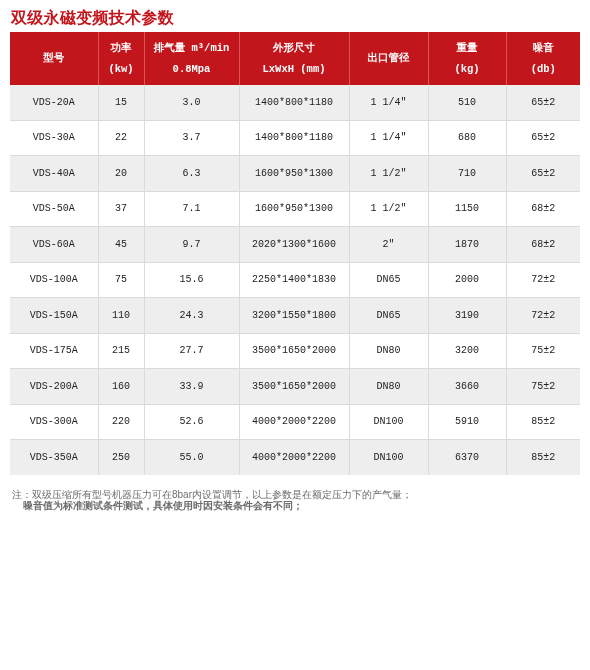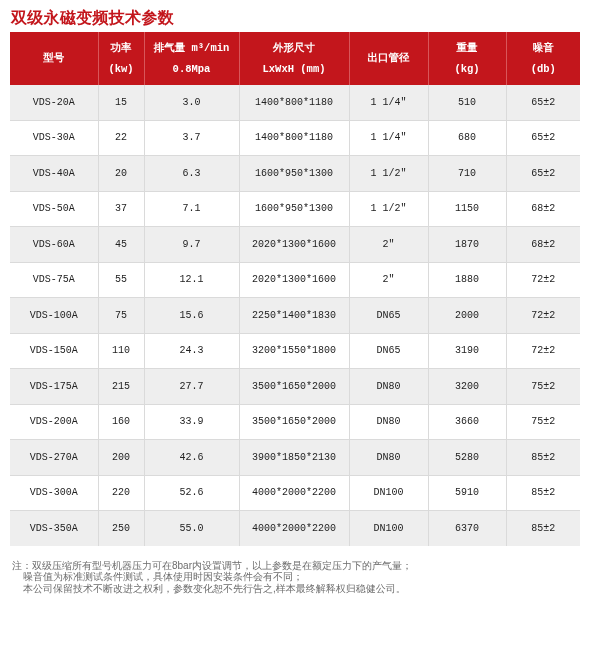--- a/index.html
+++ b/index.html
@@ -93,20 +93,21 @@
     font-size: 10px;
     color: #6c6c6c;
     line-height: 11.5px;
   }
   .notes .nline {
     display: block;
     white-space: nowrap;
   }
   .notes .nline.indent {
     padding-left: 11px;
+    font-weight: bold;
   }
 </style>
 </head>
 <body>
 
 <div class="page">
 
   <div class="title">双级永磁变频技术参数</div>
 
   <div class="table-wrap">
@@ -171,29 +172,20 @@
           <tr>
             <td>VDS-60A</td>
             <td>45</td>
             <td>9.7</td>
             <td>2020*1300*1600</td>
             <td>2"</td>
             <td>1870</td>
             <td>68±2</td>
           </tr>
           <tr>
-            <td>VDS-75A</td>
-            <td>55</td>
-            <td>12.1</td>
-            <td>2020*1300*1600</td>
-            <td>2"</td>
-            <td>1880</td>
-            <td>72±2</td>
-          </tr>
-          <tr>
             <td>VDS-100A</td>
             <td>75</td>
             <td>15.6</td>
             <td>2250*1400*1830</td>
             <td>DN65</td>
             <td>2000</td>
             <td>72±2</td>
           </tr>
           <tr>
             <td>VDS-150A</td>
@@ -216,29 +208,20 @@
           <tr>
             <td>VDS-200A</td>
             <td>160</td>
             <td>33.9</td>
             <td>3500*1650*2000</td>
             <td>DN80</td>
             <td>3660</td>
             <td>75±2</td>
           </tr>
           <tr>
-            <td>VDS-270A</td>
-            <td>200</td>
-            <td>42.6</td>
-            <td>3900*1850*2130</td>
-            <td>DN80</td>
-            <td>5280</td>
-            <td>85±2</td>
-          </tr>
-          <tr>
             <td>VDS-300A</td>
             <td>220</td>
             <td>52.6</td>
             <td>4000*2000*2200</td>
             <td>DN100</td>
             <td>5910</td>
             <td>85±2</td>
           </tr>
           <tr>
             <td>VDS-350A</td>
@@ -249,16 +232,15 @@
             <td>6370</td>
             <td>85±2</td>
           </tr>
         </tbody>
     </table>
   </div>
 
   <div class="notes">
       <span class="nline">注：双级压缩所有型号机器压力可在8bar内设置调节，以上参数是在额定压力下的产气量；</span>
       <span class="nline indent">噪音值为标准测试条件测试，具体使用时因安装条件会有不同；</span>
-      <span class="nline indent">本公司保留技术不断改进之权利，参数变化恕不先行告之,样本最终解释权归稳健公司。</span>
     </div>
 
 </div>
 
 </body></html>

